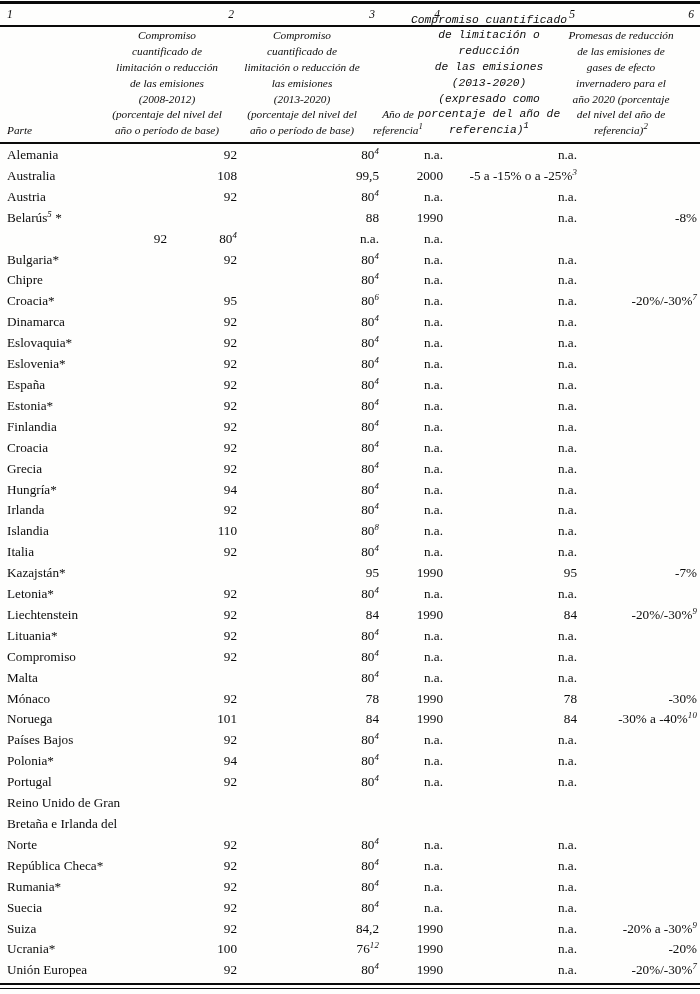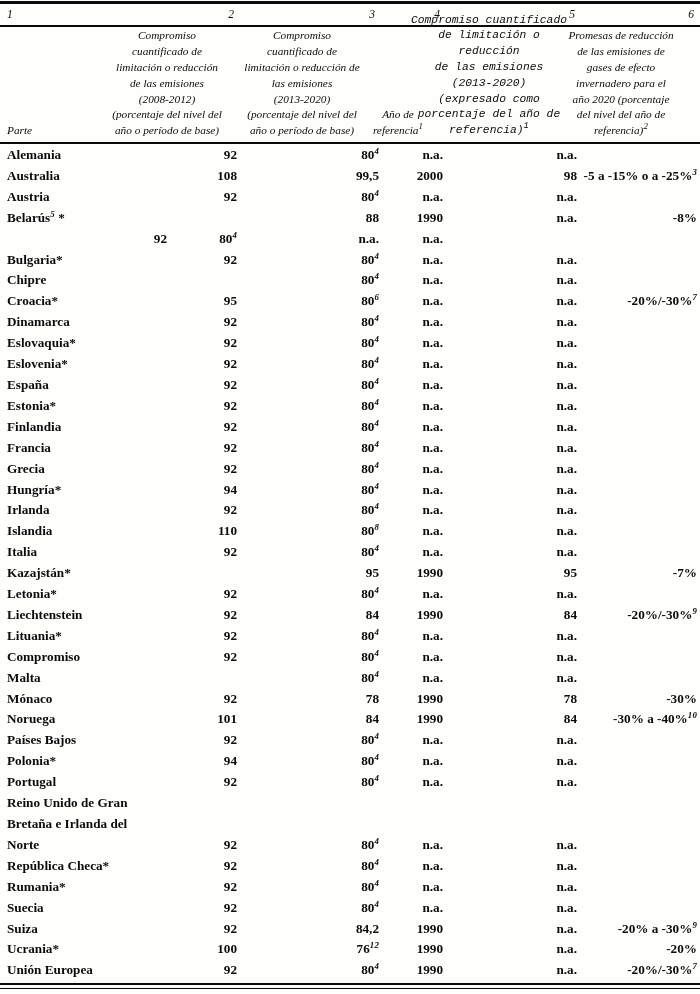--- a/index.html
+++ b/index.html
@@ -21,21 +21,21 @@
 
   .colnums{position:absolute;top:6px;left:0;width:700px;height:17px;
     font-style:italic;font-size:11.5px;line-height:17px;}
   .colnums span{position:absolute;}
 
   .thead{position:absolute;top:27px;left:0;width:700px;height:115px;
     font-style:italic;font-size:11.3px;line-height:15.8px;}
   .thead .hcell{position:absolute;bottom:3px;text-align:center;white-space:pre-line;}
   .thead .hparte{position:absolute;bottom:3px;left:7px;text-align:left;}
 
-  .tbody{position:absolute;top:145px;left:0;width:644px;font-size:13.2px;font-weight:bold;}
+  .tbody{position:absolute;top:145px;left:0;width:644px;font-size:13.2px;}
   .trow{
     display:grid;
     grid-template-columns:160px 70px 142px 64px 134px 120px;
     padding-left:7px;padding-right:3px;
     line-height:20.9px;
     align-items:end;
   }
   .trow .c{text-align:right;}
   .trow .party{text-align:left;white-space:pre-line;}
   sup{font-style:italic;font-size:8.8px;vertical-align:super;line-height:0;letter-spacing:.2px;}
@@ -100,21 +100,20 @@
         <div class="c">80<sup>4</sup></div>
         <div class="c">n.a.</div>
         <div class="c">n.a.</div>
         <div class="c"></div>
       </div>
       <div class="trow">
         <div class="party">Australia</div>
         <div class="c">108</div>
         <div class="c">99,5</div>
         <div class="c">2000</div>
-        <div class="c">98</div>
         <div class="c">-5 a -15% o a -25%<sup>3</sup></div>
       </div>
       <div class="trow">
         <div class="party">Austria</div>
         <div class="c">92</div>
         <div class="c">80<sup>4</sup></div>
         <div class="c">n.a.</div>
         <div class="c">n.a.</div>
         <div class="c"></div>
       </div>
@@ -199,21 +198,21 @@
       </div>
       <div class="trow">
         <div class="party">Finlandia</div>
         <div class="c">92</div>
         <div class="c">80<sup>4</sup></div>
         <div class="c">n.a.</div>
         <div class="c">n.a.</div>
         <div class="c"></div>
       </div>
       <div class="trow">
-        <div class="party">Francia</div>
+        <div class="party">Croacia</div>
         <div class="c">92</div>
         <div class="c">80<sup>4</sup></div>
         <div class="c">n.a.</div>
         <div class="c">n.a.</div>
         <div class="c"></div>
       </div>
       <div class="trow">
         <div class="party">Grecia</div>
         <div class="c">92</div>
         <div class="c">80<sup>4</sup></div>

